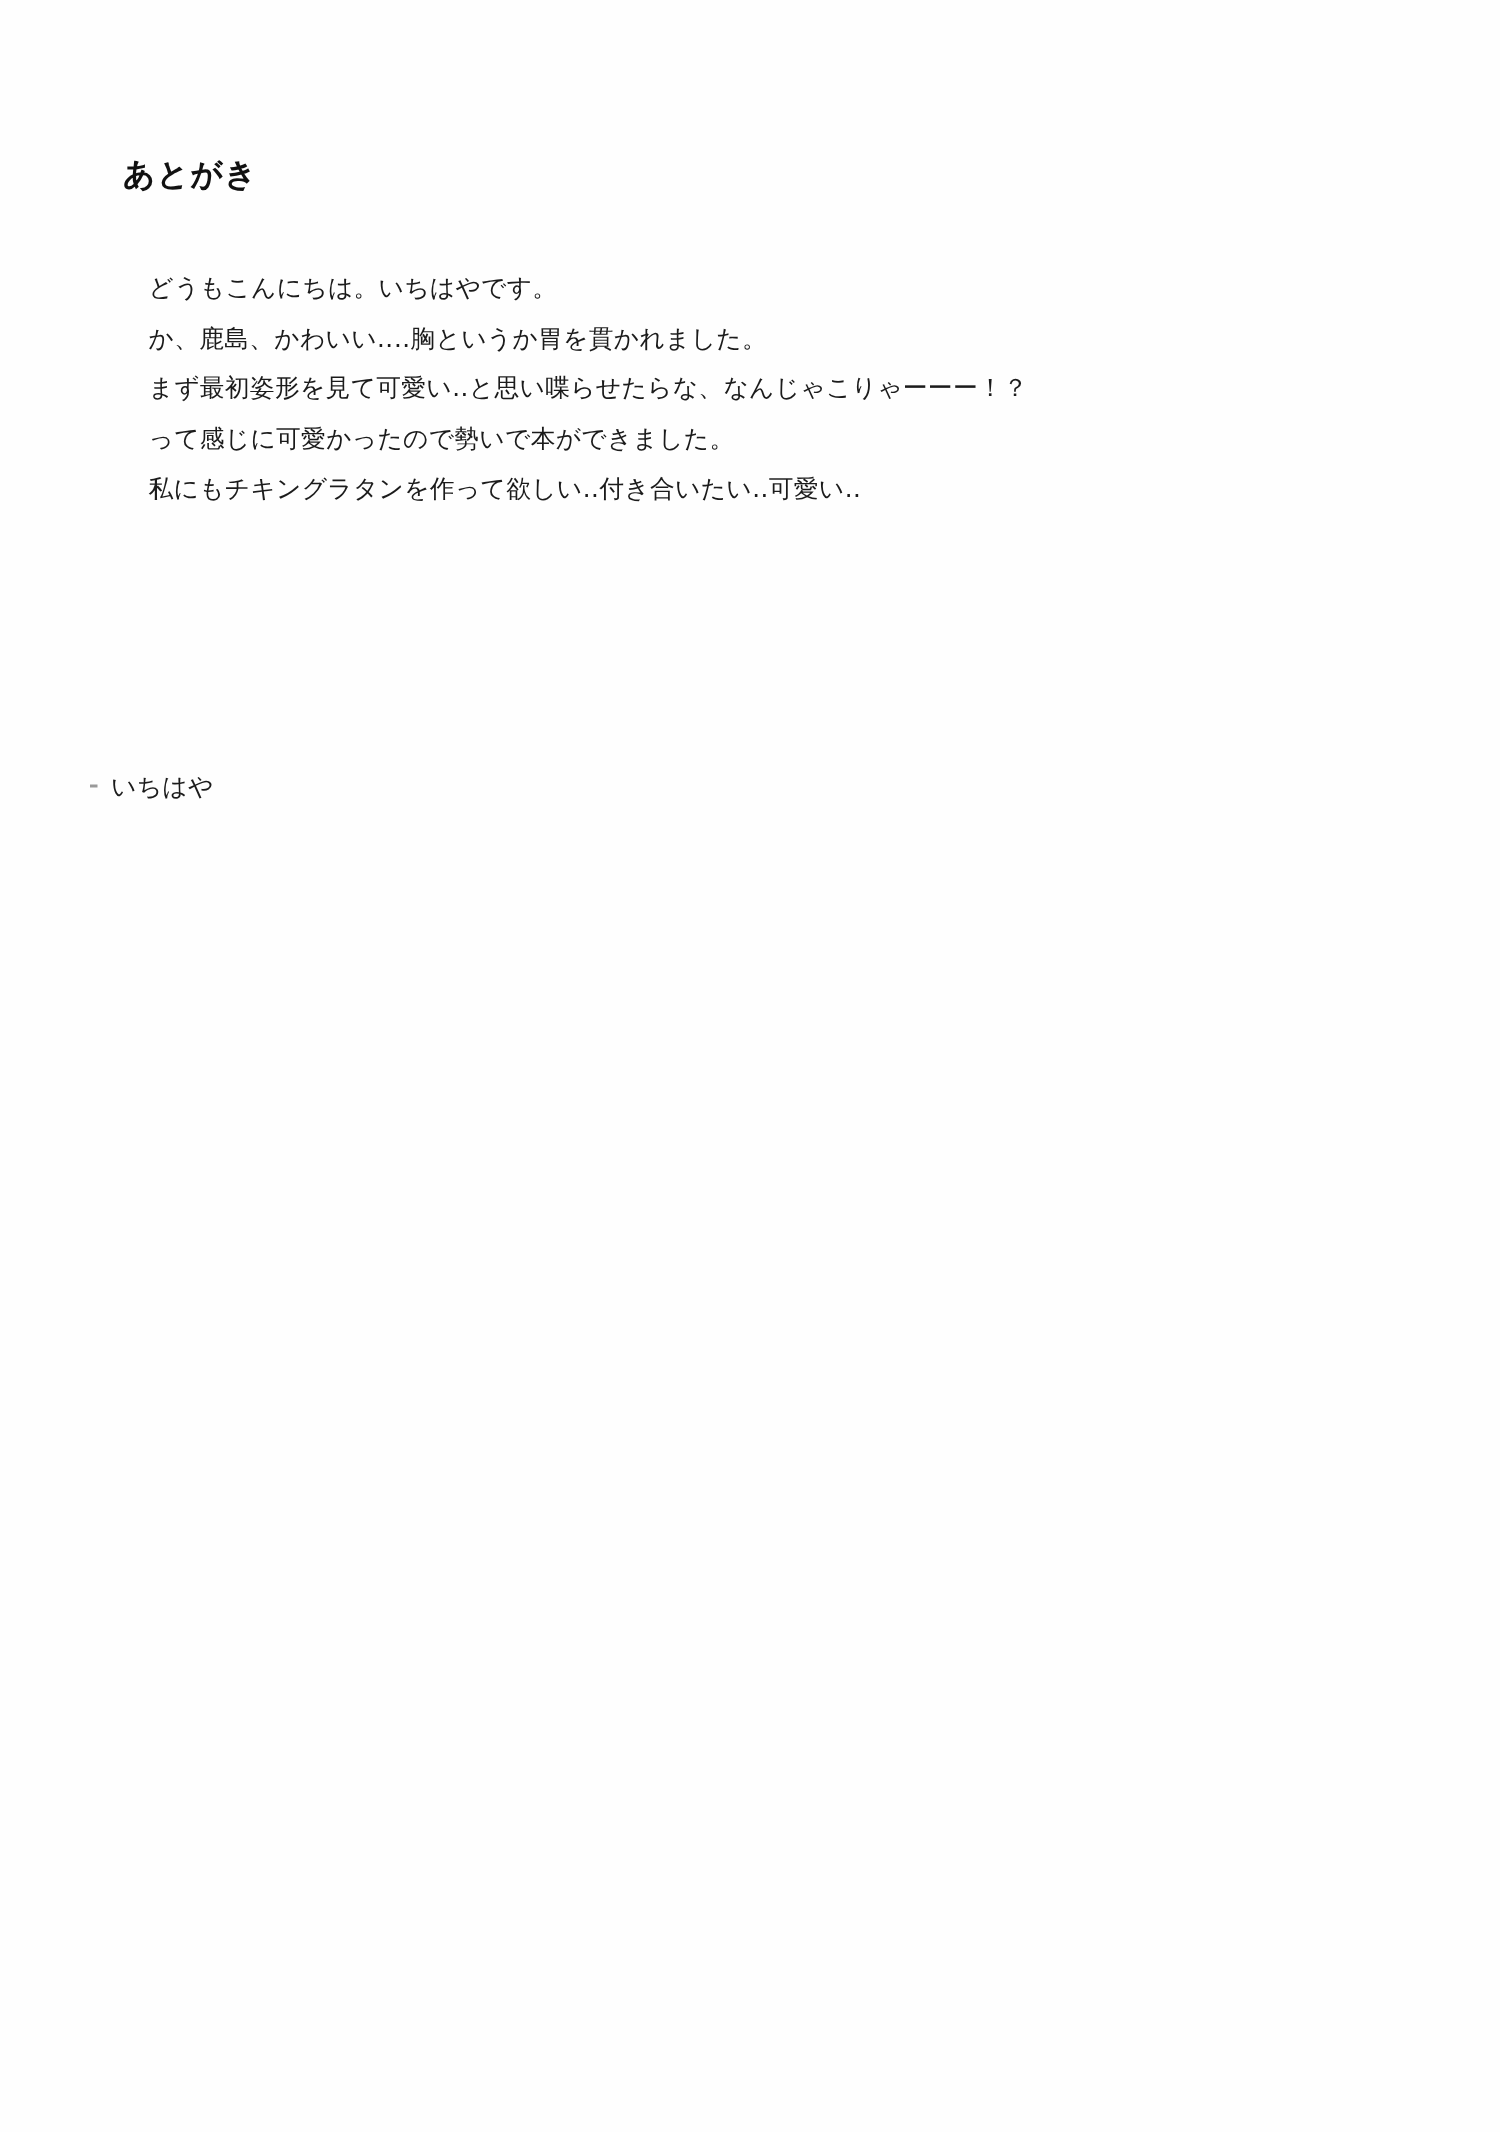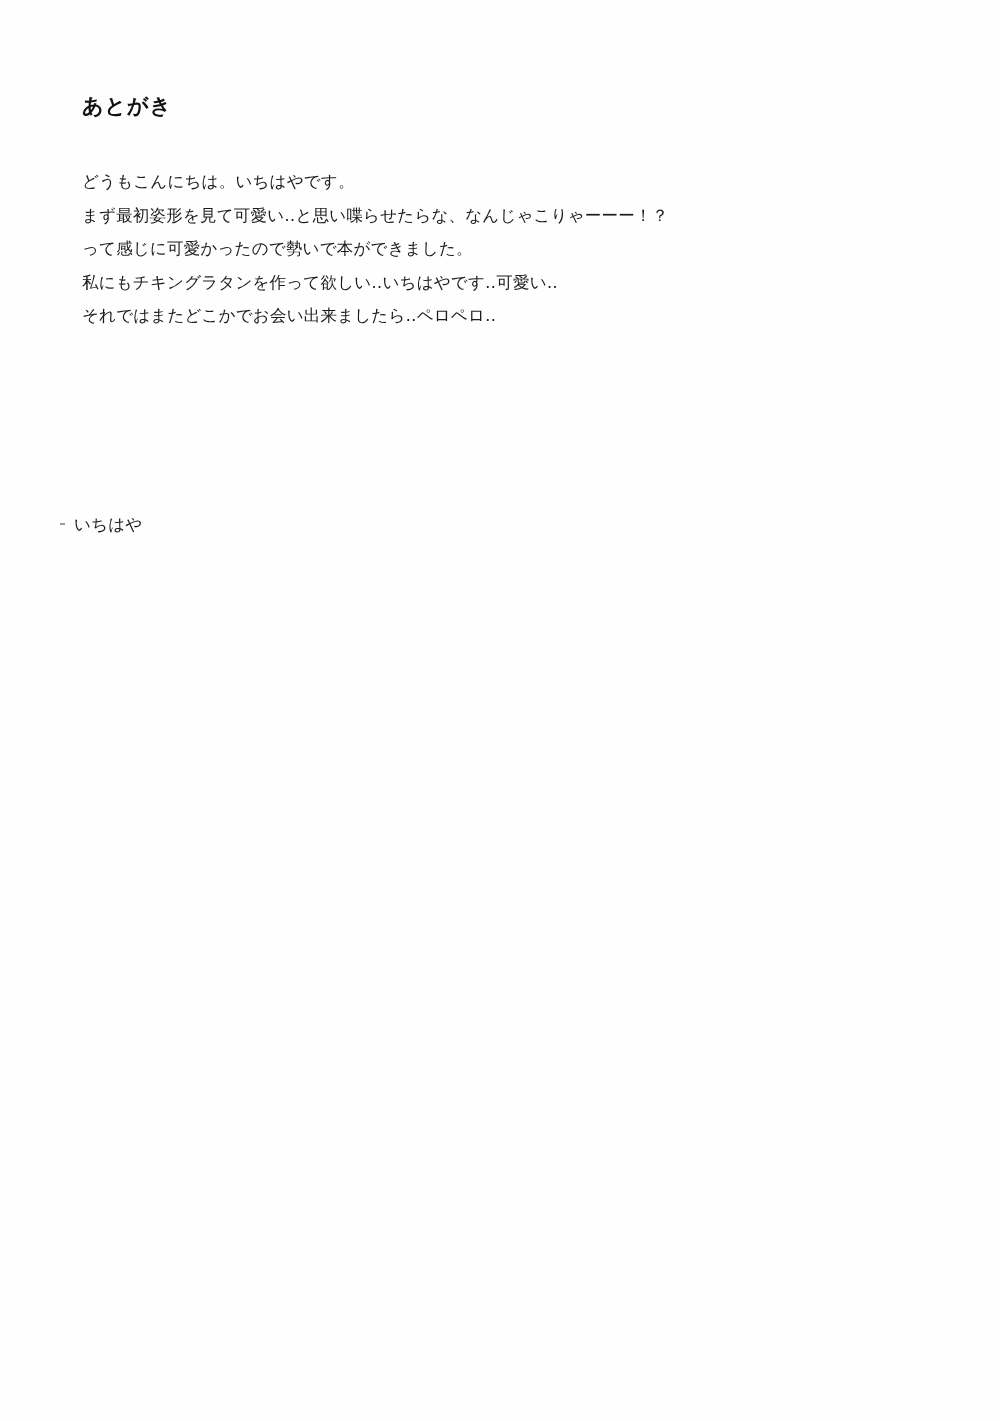--- a/index.html
+++ b/index.html
@@ -19,33 +19,33 @@
     position: absolute;
     top: 0;
     left: 0;
     width: 1000px;
     height: 1421px;
     background: #fefefe;
   }
   .afterword {
     position: absolute;
     left: 82px;
-    top: 94px;
+    top: 104px;
     width: 800px;
   }
   .afterword-title {
     font-size: 21px;
     font-weight: 700;
     letter-spacing: 1px;
     color: #111111;
     margin: 0 0 46px 0;
     line-height: 1.2;
   }
   .afterword-body {
-    margin: 0;
+    margin: 17px;
     padding: 0;
     list-style: none;
   }
   .afterword-body li {
     font-size: 16.5px;
     line-height: 33.5px;
     color: #1b1b1b;
     letter-spacing: 0.2px;
     white-space: nowrap;
   }
@@ -70,23 +70,23 @@
 </head>
 <body>
 
 <div class="page">
 
   <div class="afterword">
     <h1 class="afterword-title">あとがき</h1>
 
     <ul class="afterword-body">
       <li>どうもこんにちは。いちはやです。</li>
+      <li>か、鹿島、かわいい‥‥胸というか胃を貫かれました。</li>
       <li>まず最初姿形を見て可愛い‥と思い喋らせたらな、なんじゃこりゃーーー！？</li>
       <li>って感じに可愛かったので勢いで本ができました。</li>
-      <li>私にもチキングラタンを作って欲しい‥いちはやです‥可愛い‥</li>
-      <li>それではまたどこかでお会い出来ましたら‥ペロペロ‥</li>
+      <li>私にもチキングラタンを作って欲しい‥付き合いたい‥可愛い‥</li>
     </ul>
   </div>
 
   <div class="sig-mark"></div>
   <div class="signature">いちはや</div>
 
 </div>
 
 </body></html>

